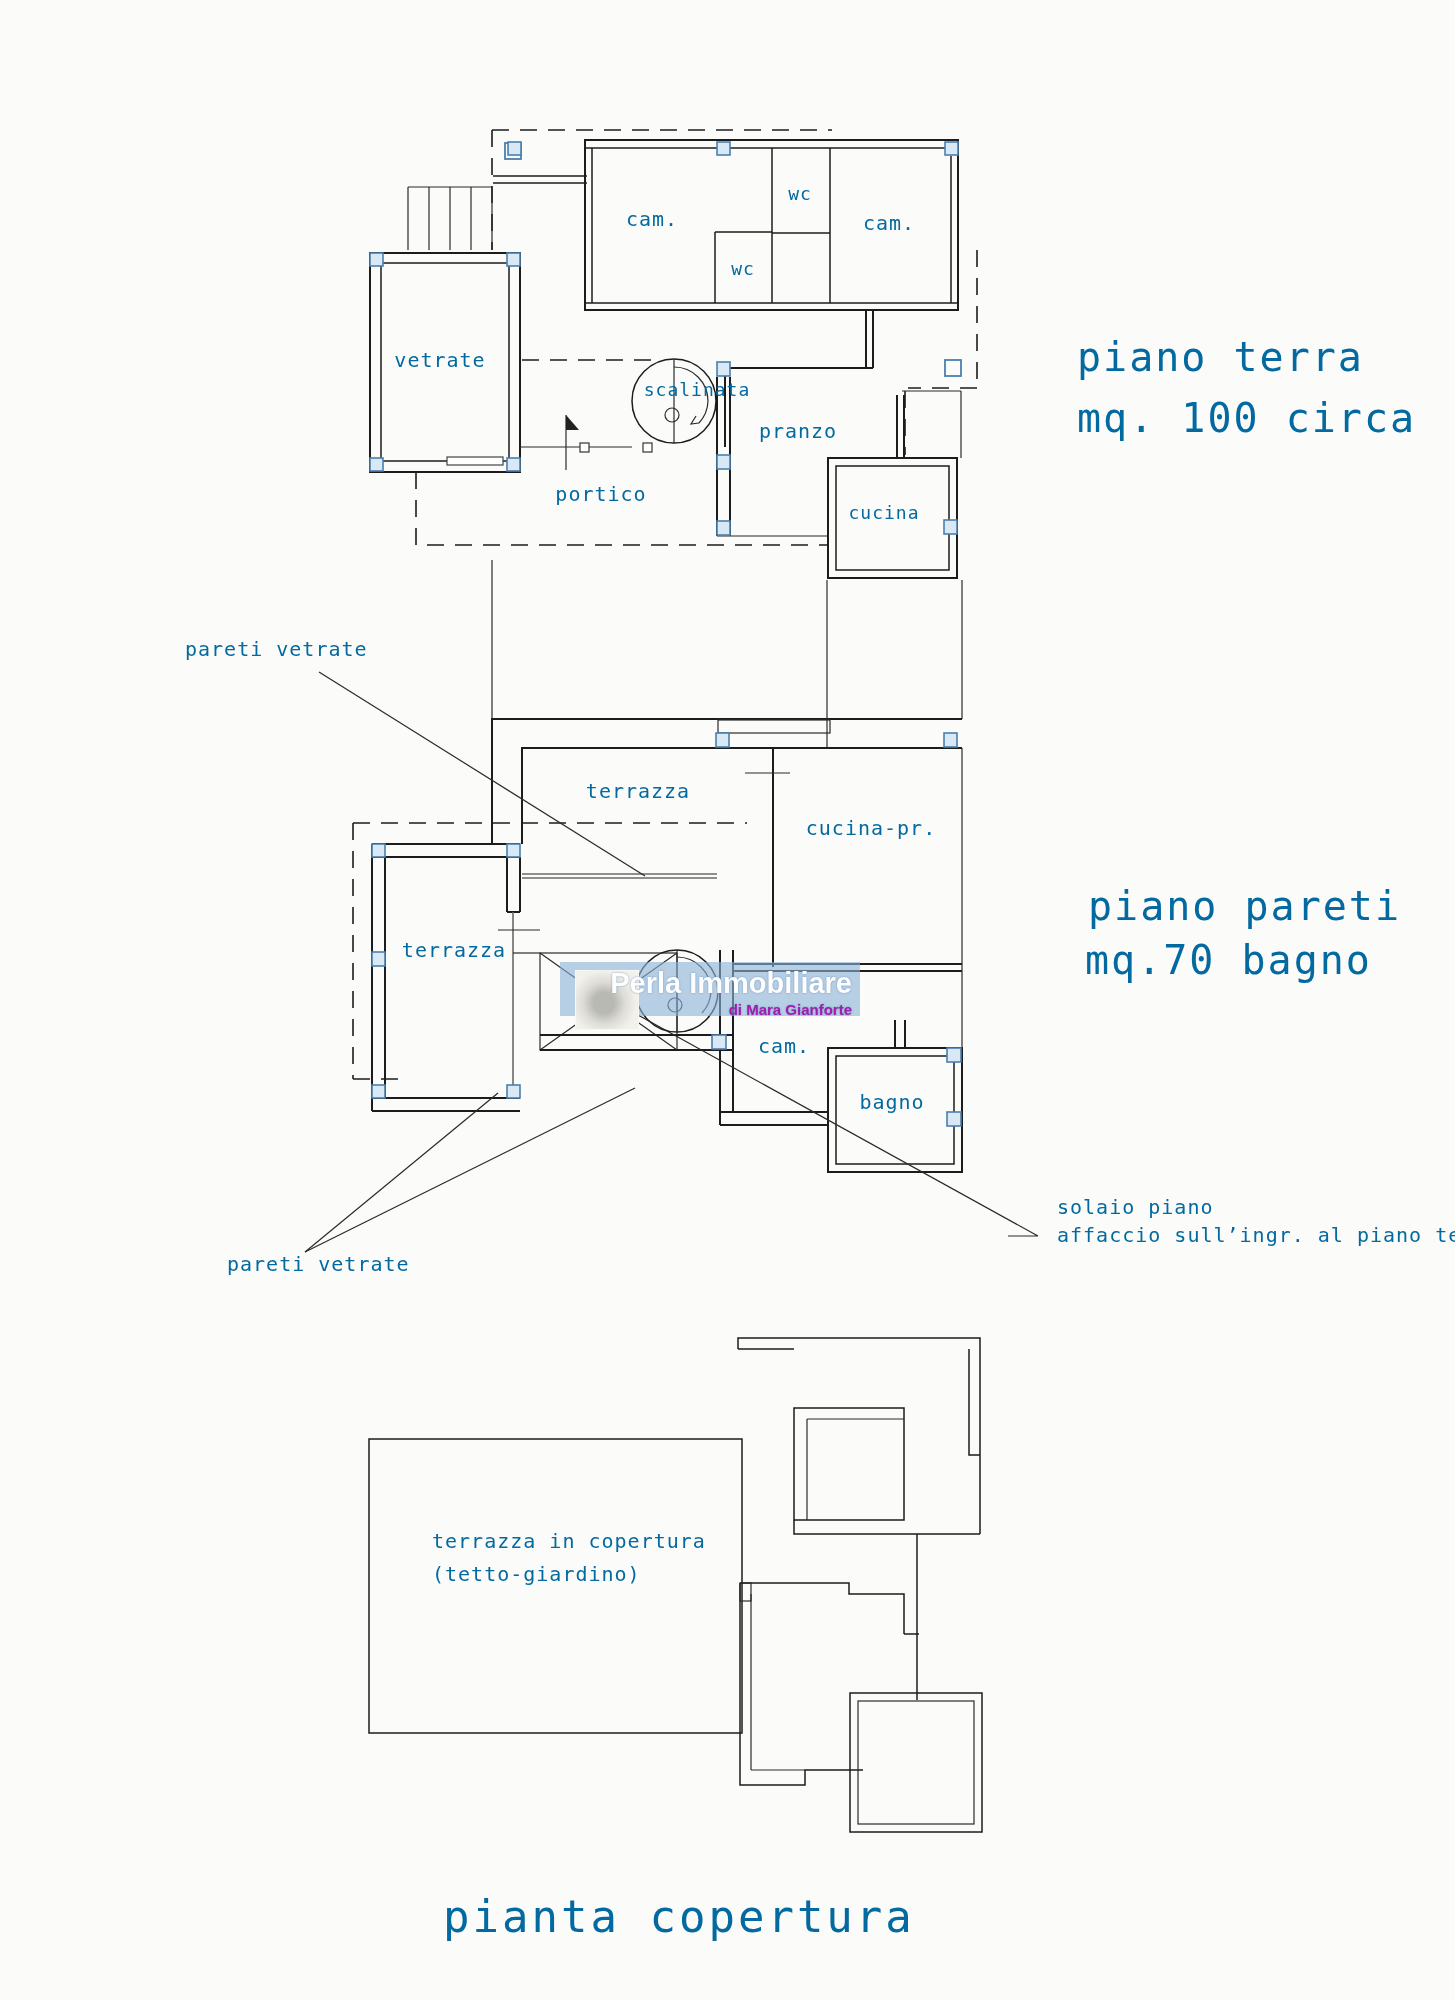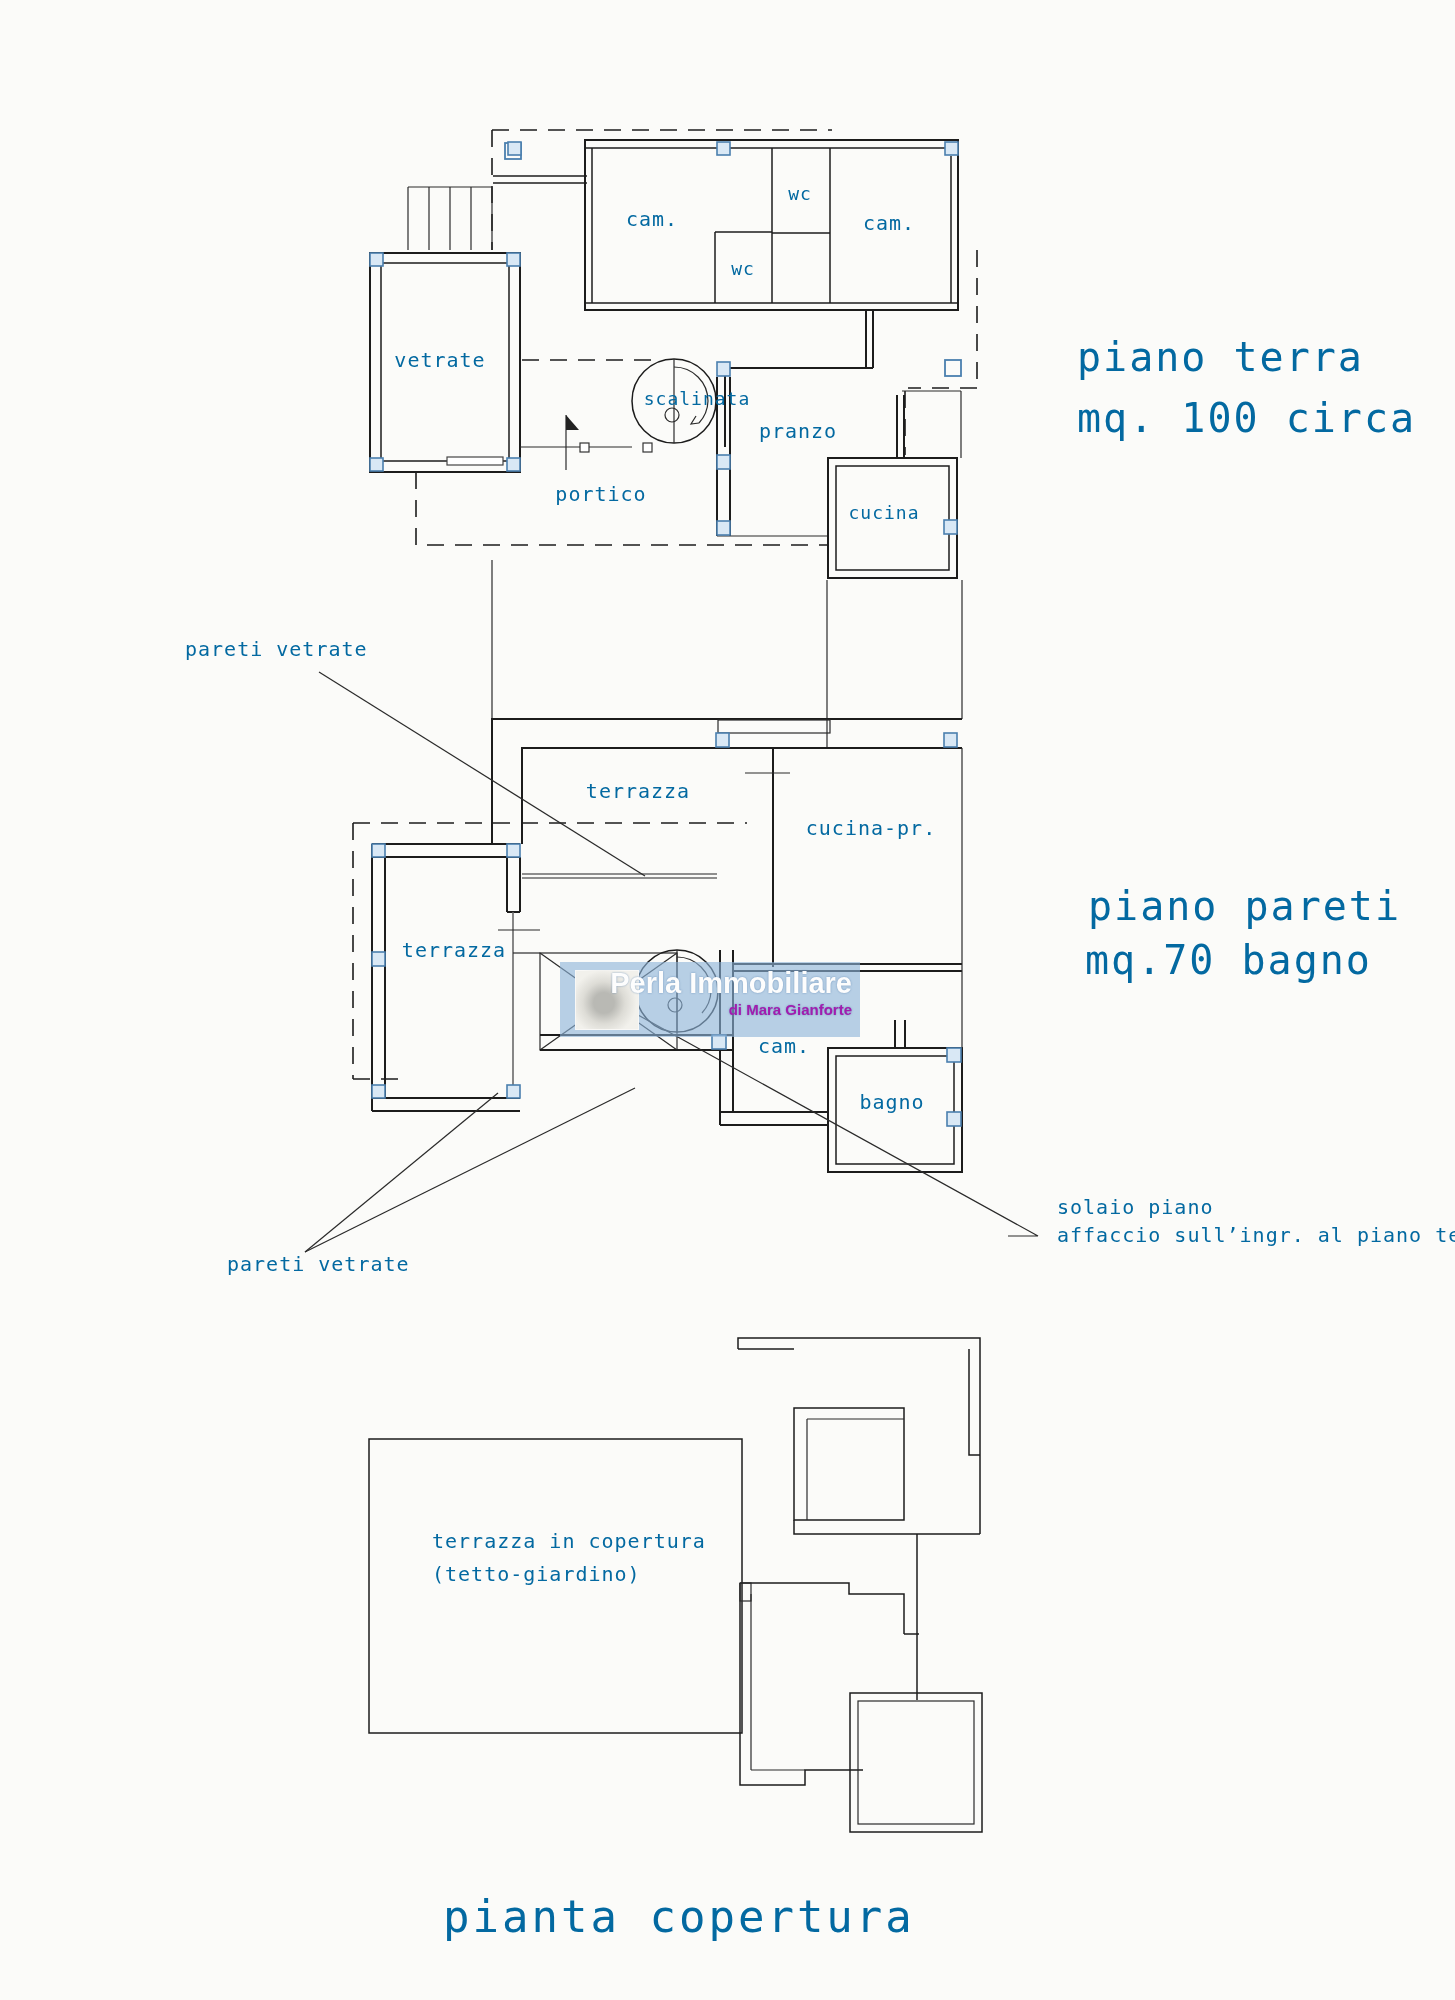--- a/index.html
+++ b/index.html
@@ -20,21 +20,21 @@
   .wind{fill:#ffffff;stroke:#444;stroke-width:1.2;}
   .lbl{
     position:absolute;color:#0369a1;white-space:nowrap;
     font-size:20px;letter-spacing:1px;line-height:1.1;
   }
   .lbl.c{transform:translate(-50%,-50%);}
   .lbl.small{font-size:18px;}
   .lbl.big{font-size:40px;letter-spacing:2px;}
   .lbl.title{font-size:44px;letter-spacing:3px;}
   #watermark{
-    position:absolute;left:560px;top:962px;width:300px;height:75px;
+    position:absolute;left:560px;top:962px;width:300px;height:54px;
     background:rgba(141,179,217,0.62);
   }
   #wm-logo{
     position:absolute;left:15px;top:8px;width:62px;height:58px;
     background:radial-gradient(circle at 45% 55%, #b9b9b4 0 22%, #dddcd6 45%, #f2f1ec 70%);
     border:1px solid rgba(255,255,255,0.5);
   }
   #wm-text{
     position:absolute;right:8px;top:7px;text-align:right;
     font-family:"Liberation Sans", sans-serif;color:#fdfdfd;
@@ -274,21 +274,21 @@
     <div id="wm-name">Perla Immobiliare</div>
     <div id="wm-sub">di Mara Gianforte</div>
   </div>
 </div>
 
 <div class="lbl c" style="left:652px;top:219px;">cam.</div>
 <div class="lbl c small" style="left:800px;top:194px;">wc</div>
 <div class="lbl c small" style="left:743px;top:269px;">wc</div>
 <div class="lbl c" style="left:889px;top:223px;">cam.</div>
 <div class="lbl c" style="left:440px;top:360px;">vetrate</div>
-<div class="lbl c small" style="left:697px;top:399px;">scalinata</div>
+<div class="lbl c small" style="left:697px;top:390px;">scalinata</div>
 <div class="lbl c" style="left:798px;top:431px;">pranzo</div>
 <div class="lbl c" style="left:601px;top:494px;">portico</div>
 <div class="lbl c small" style="left:884px;top:513px;">cucina</div>
 
 <div class="lbl big" style="left:1077px;top:335px;">piano terra</div>
 <div class="lbl big" style="left:1077px;top:396px;">mq. 100 circa</div>
 
 <div class="lbl c" style="left:638px;top:791px;">terrazza</div>
 <div class="lbl c" style="left:871px;top:828px;">cucina-pr.</div>
 <div class="lbl c" style="left:454px;top:950px;">terrazza</div>

